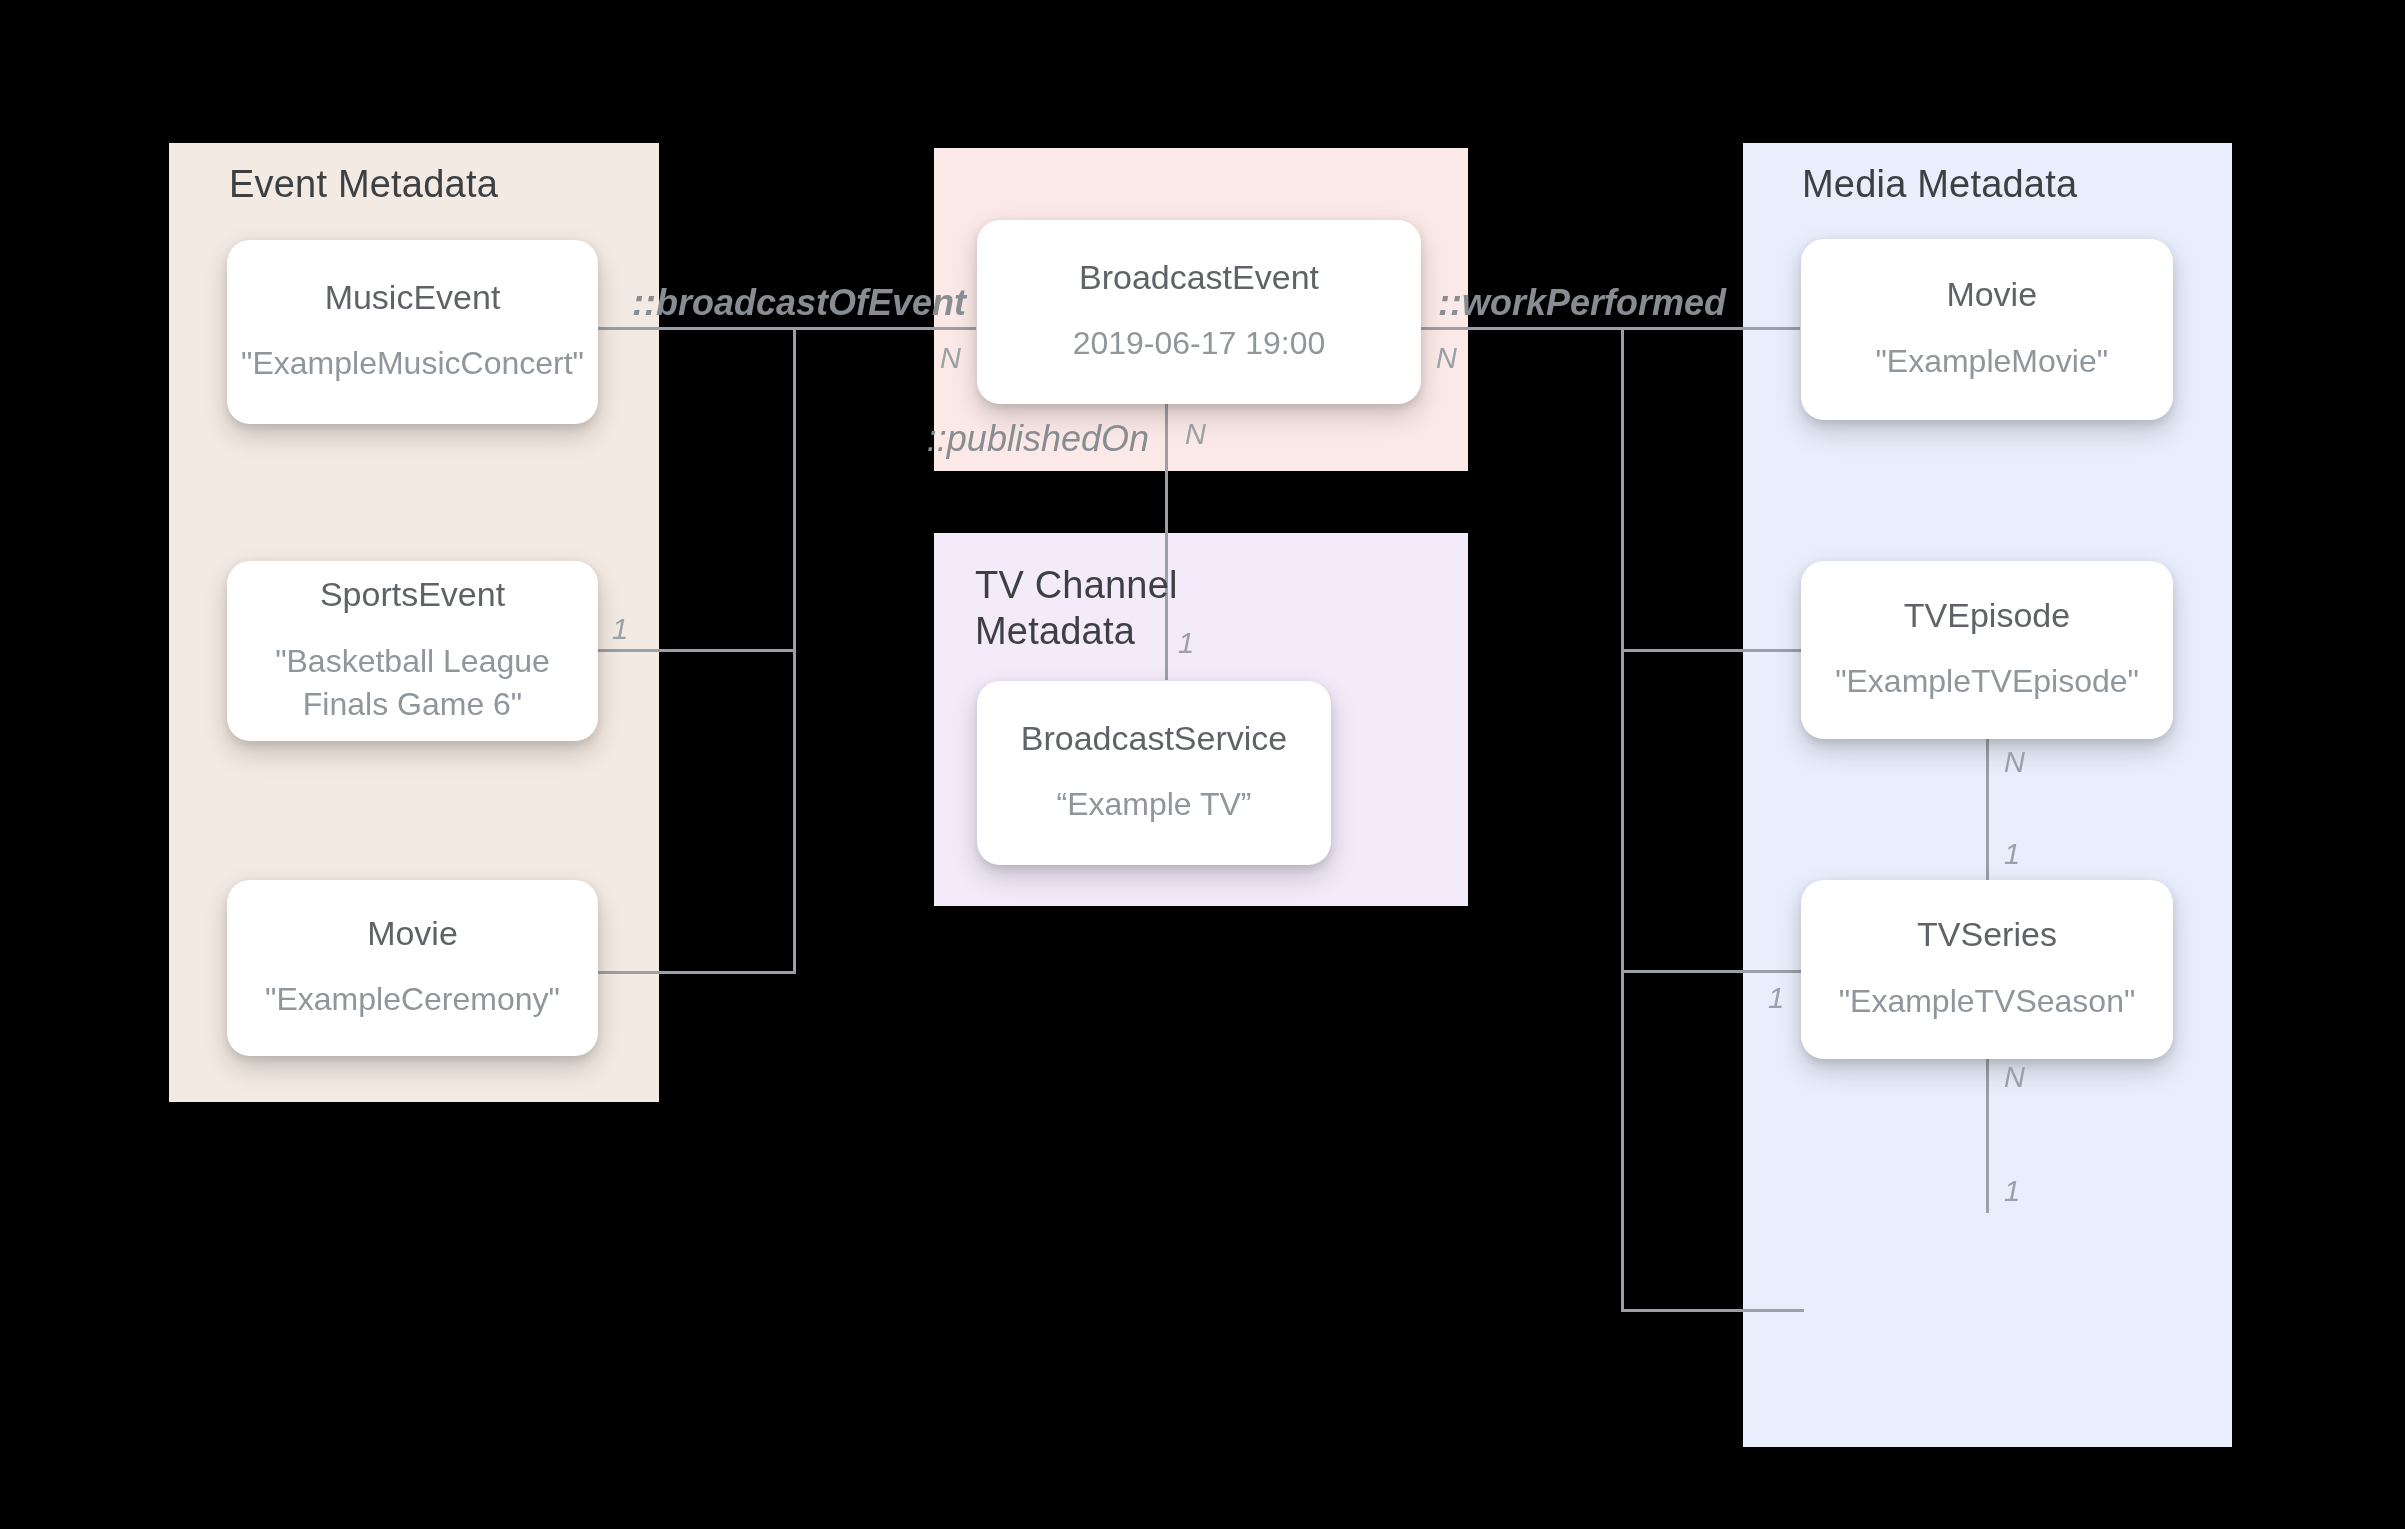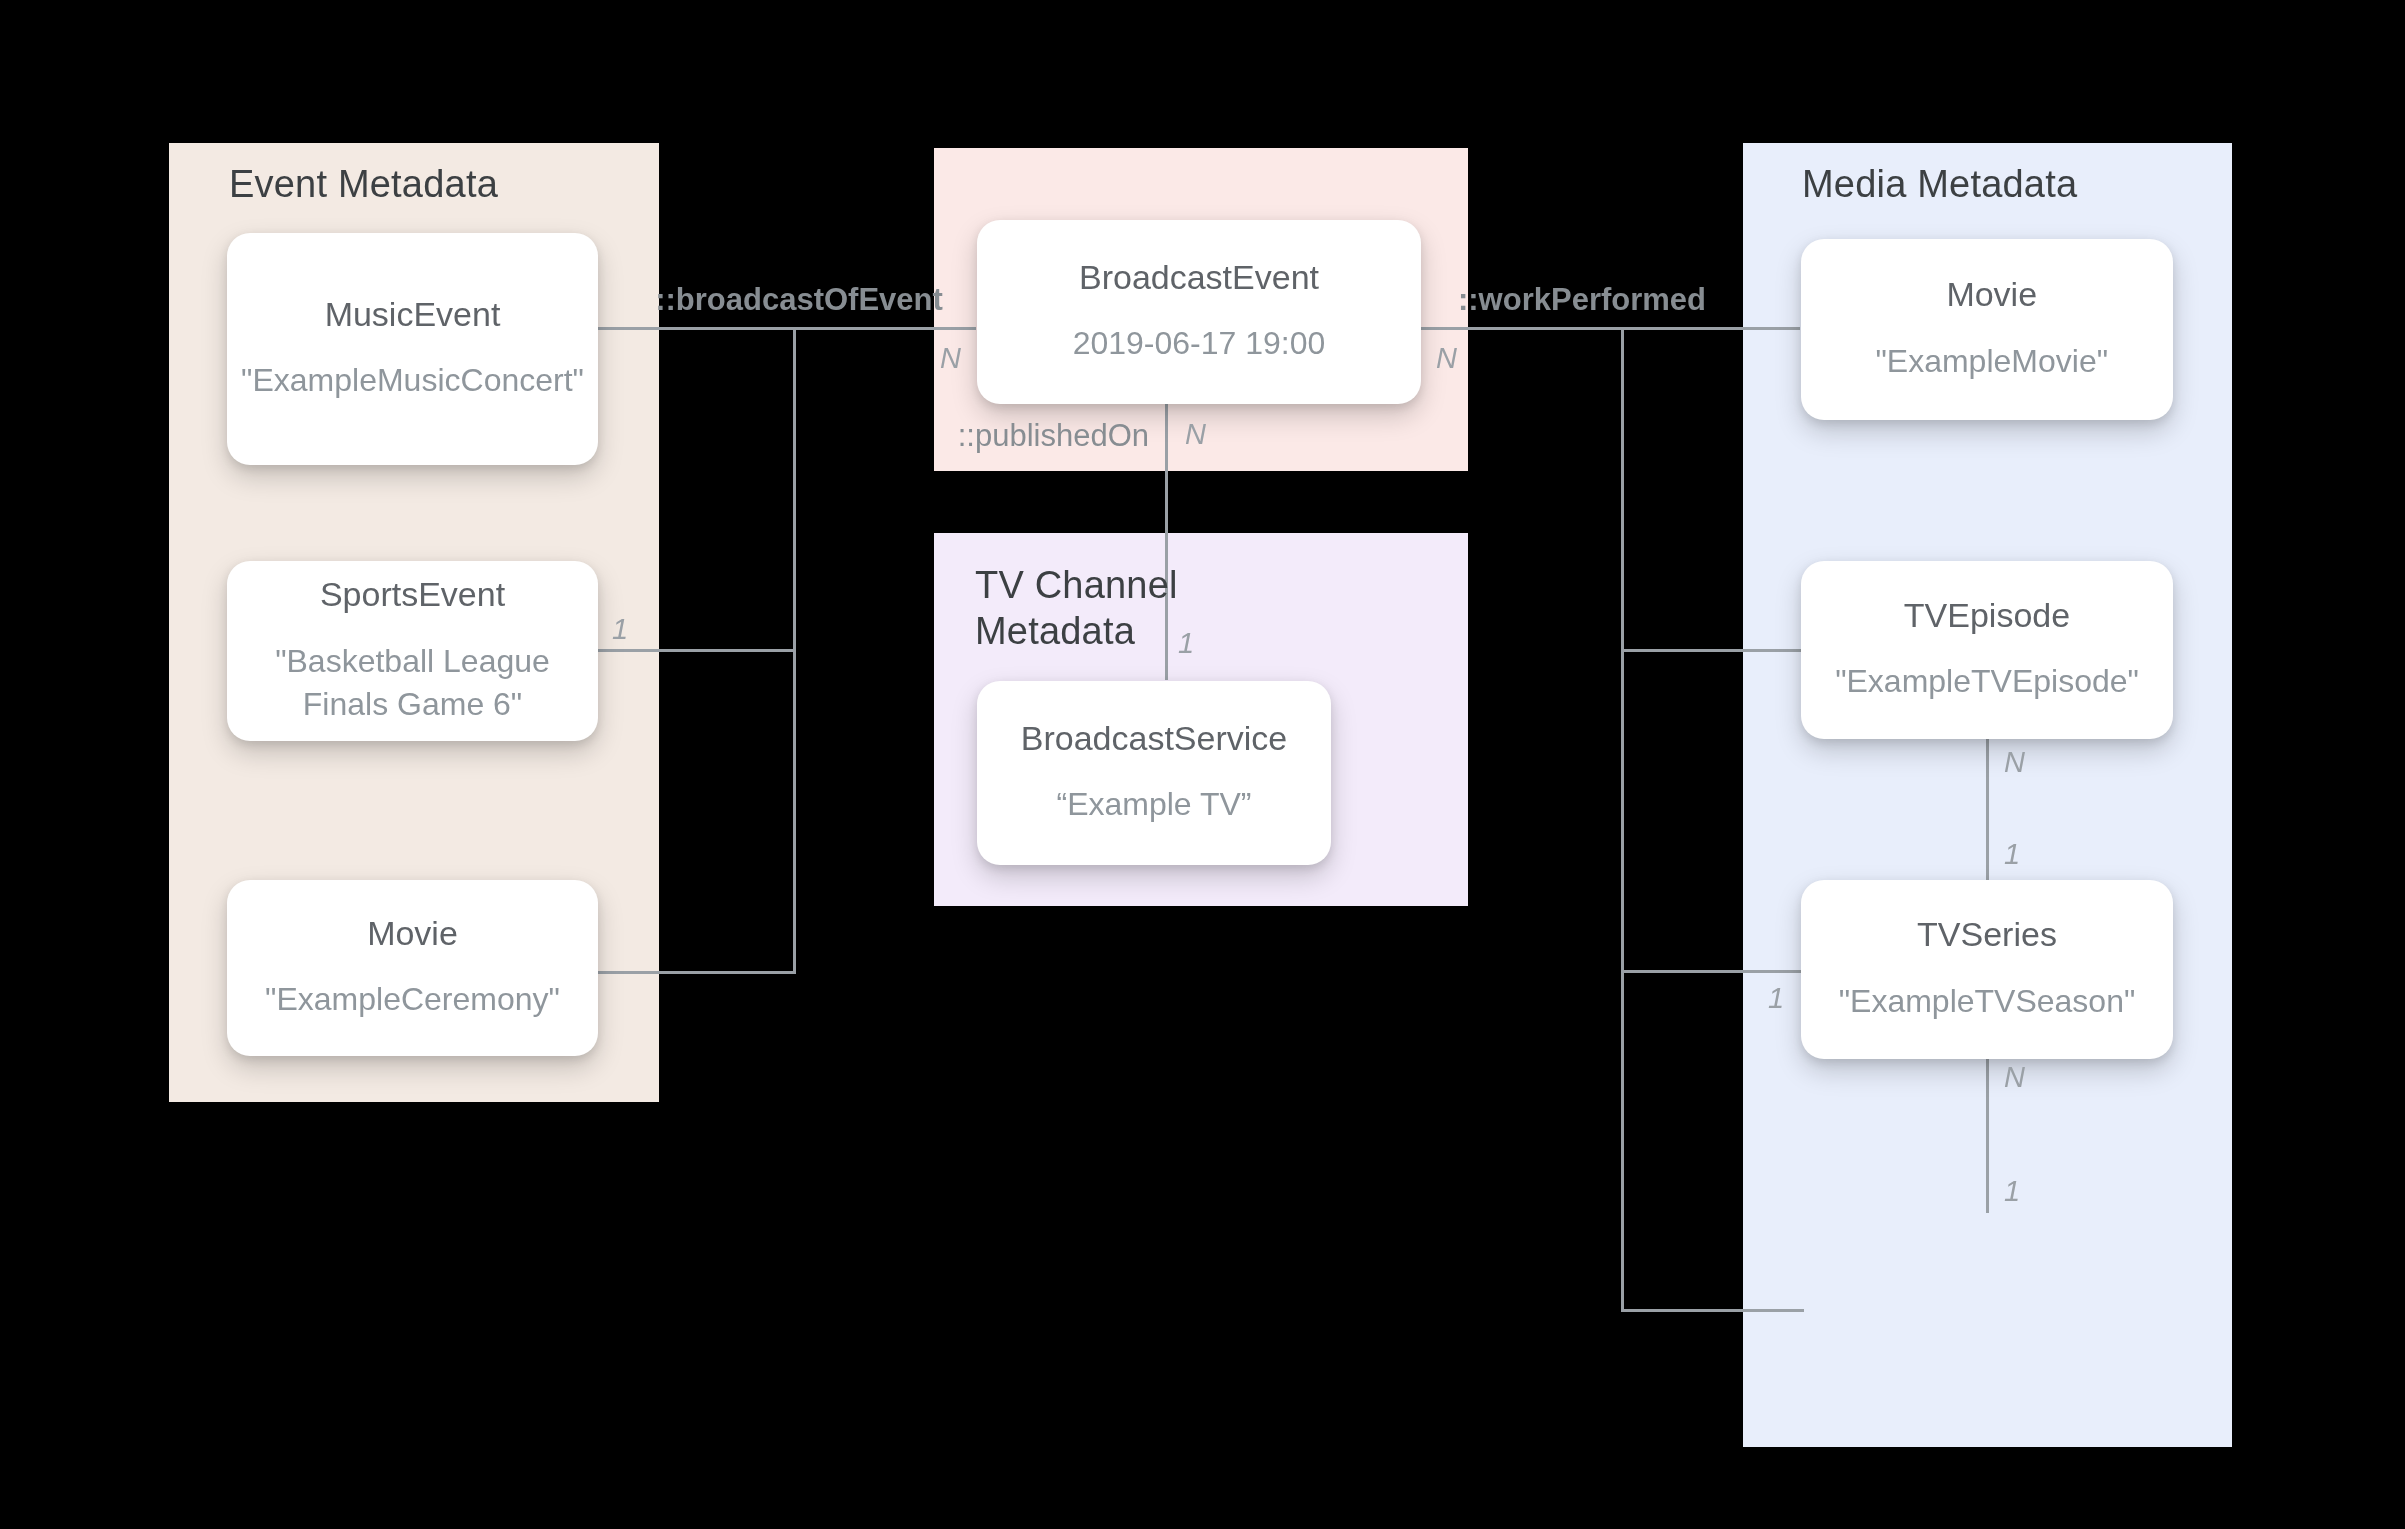--- a/index.html
+++ b/index.html
@@ -60,21 +60,22 @@
     line-height: 1.1;
   }
   .card-value {
     font-size: 32px;
     font-weight: 400;
     color: var(--card-subtitle, #8f969c);
     line-height: 1.35;
   }
   .relation-label {
     position: absolute;
-    font-size: 31px;
+    font-size: 36px;
+    font-style: italic;
     font-weight: 700;
     color: var(--relation-label, #878d92);
     z-index: 4;
     white-space: nowrap;
   }
   .relation-label.centered { transform: translateX(-50%); }
   .relation-label.normal-weight { font-weight: 400; }
   .cardinality {
     position: absolute;
     font-size: 29px;
@@ -105,21 +106,21 @@
   <div class="edge" style="left:597px; top:947px; width:198px; height:2.9px;"></div>
   <div class="edge" style="left:1165px; top:380px; width:2.9px; height:276px;"></div>
   <div class="edge" style="left:1421px; top:303px; width:379px; height:2.9px;"></div>
   <div class="edge" style="left:1621px; top:303px; width:2.9px; height:985px;"></div>
   <div class="edge" style="left:1621px; top:625px; width:180px; height:2.9px;"></div>
   <div class="edge" style="left:1621px; top:946px; width:180px; height:2.9px;"></div>
   <div class="edge" style="left:1621px; top:1285px; width:183px; height:2.9px;"></div>
   <div class="edge" style="left:1986px; top:715px; width:2.9px; height:141px;"></div>
   <div class="edge" style="left:1986px; top:1035px; width:2.9px; height:154px;"></div>
 
-  <div class="card" style="left:227px; top:209px; width:371px; height:232px;">
+  <div class="card" style="left:227px; top:216px; width:371px; height:184px;">
     <div class="card-title">MusicEvent</div>
     <div class="card-value">"ExampleMusicConcert"</div>
   </div>
 
   <div class="card" style="left:227px; top:537px; width:371px; height:180px;">
     <div class="card-title">SportsEvent</div>
     <div class="card-value">"Basketball League Finals Game 6"</div>
   </div>
 
   <div class="card" style="left:227px; top:856px; width:371px; height:176px;">

